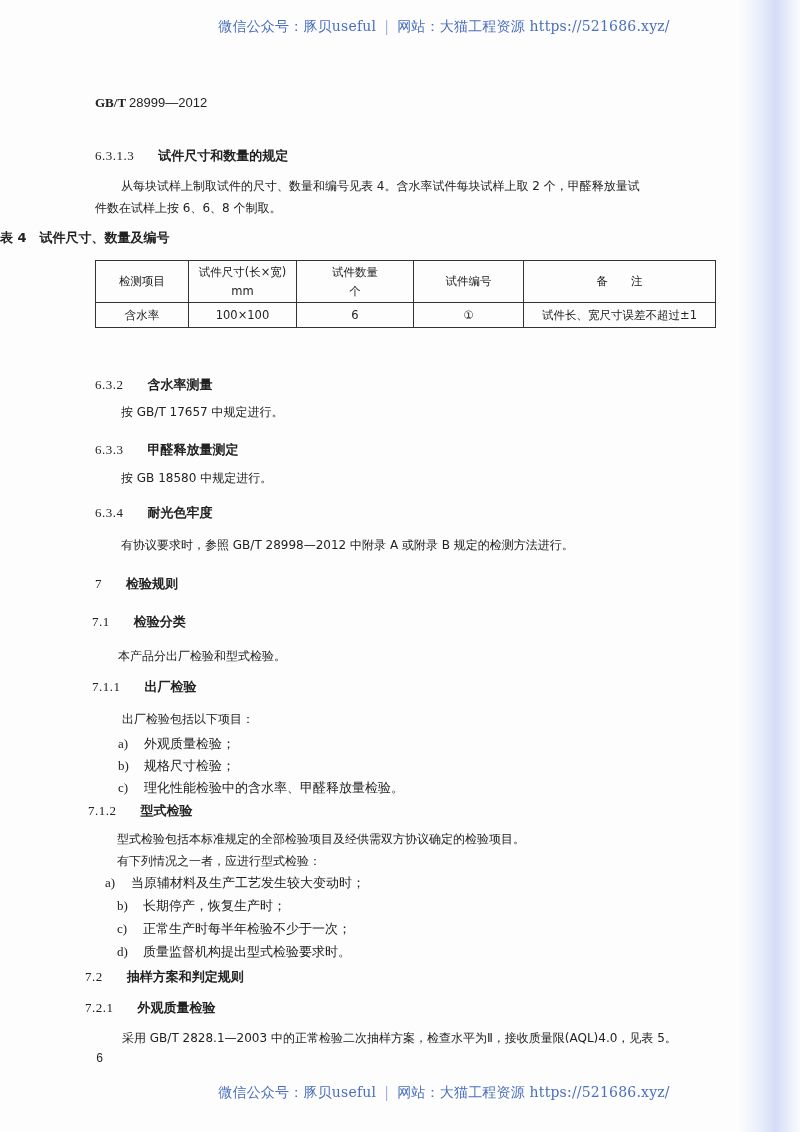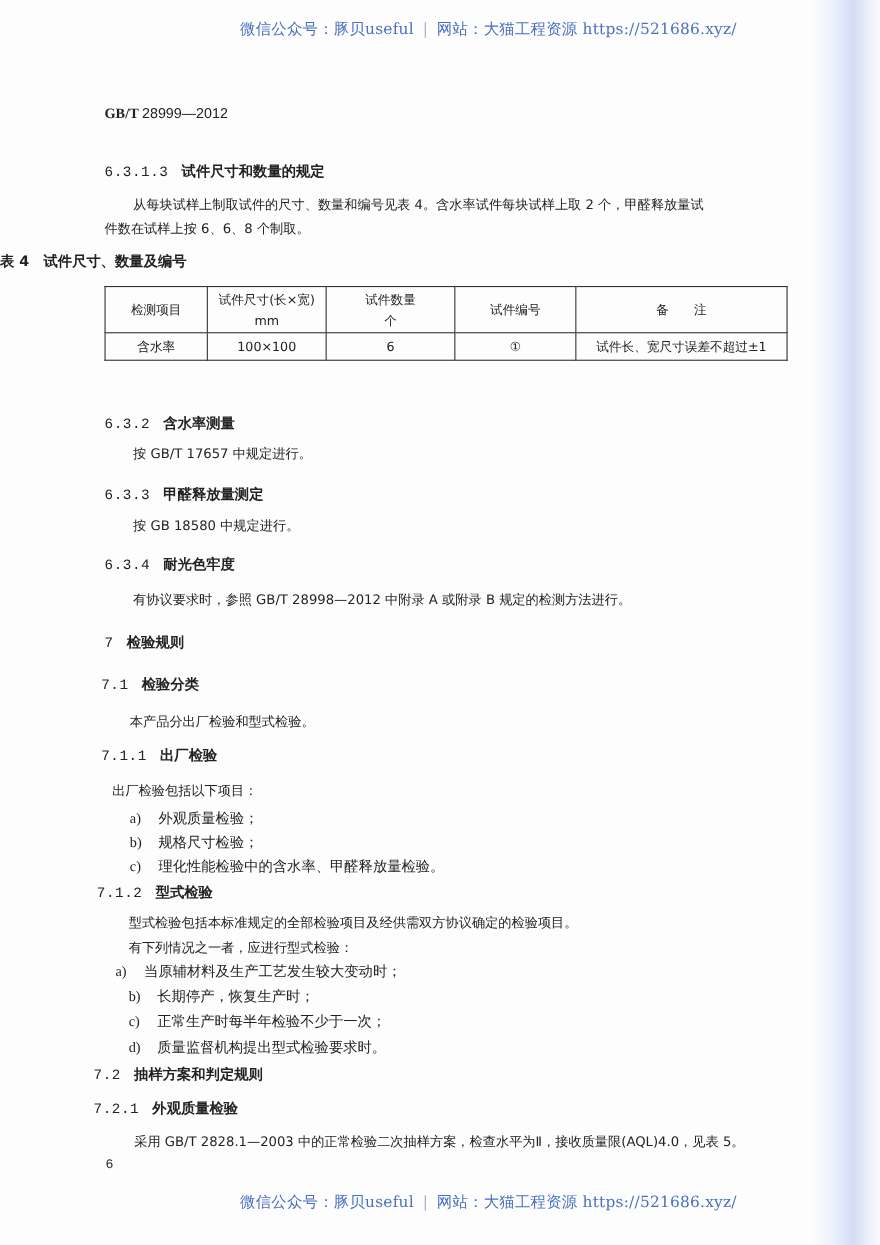--- a/index.html
+++ b/index.html
@@ -24,21 +24,21 @@
   .wm-bottom { top: 1084px; }
   .std-code {
     position: absolute; left: 95px; top: 95px; font-size: 13px; font-weight: bold;
     font-family: "Liberation Serif", serif;
   }
   .std-code .num { font-weight: normal; font-family: "Liberation Sans", sans-serif; }
   .h {
     position: absolute; font-size: 13px; font-weight: bold; white-space: nowrap;
     font-family: "DejaVu Sans", sans-serif;
   }
-  .h .n { font-weight: normal; font-family: Liberation Mono, monospace; margin-right: 12px; letter-spacing: 0.5px; }
+  .h .n { font-weight: normal; font-family: Liberation Serif, serif; margin-right: 24px; letter-spacing: 0.5px; }
   .p {
     position: absolute; font-size: 12px; white-space: nowrap; line-height: 22px;
     font-family: "DejaVu Sans", sans-serif;
   }
   .caption {
     position: absolute; left: 0; width: 800px; text-align: left; top: 229px;
     font-size: 13px; font-weight: bold; font-family: "DejaVu Sans", sans-serif;
   }
   table.t4 {
     position: absolute; left: 95px; top: 260px; border-collapse: collapse;
@@ -117,21 +117,21 @@
 </div>
 
 <div class="h" style="left:92px; top:613px;">
   <span class="n">7.1</span><span>检验分类</span>
 </div>
 <div class="p" style="left:118px; top:645px;">本产品分出厂检验和型式检验。</div>
 
 <div class="h" style="left:92px; top:678px;">
   <span class="n">7.1.1</span><span>出厂检验</span>
 </div>
-<div class="p" style="left:102px; top:708px;">出厂检验包括以下项目：</div>
+<div class="p" style="left:122px; top:708px;">出厂检验包括以下项目：</div>
 <div class="list-item" style="left:118px; top:735px;"><span class="mk">a)</span><span>外观质量检验；</span></div>
 <div class="list-item" style="left:118px; top:757px;"><span class="mk">b)</span><span>规格尺寸检验；</span></div>
 <div class="list-item" style="left:118px; top:779px;"><span class="mk">c)</span><span>理化性能检验中的含水率、甲醛释放量检验。</span></div>
 
 <div class="h" style="left:88px; top:802px;">
   <span class="n">7.1.2</span><span>型式检验</span>
 </div>
 <div class="p" style="left:117px; top:828px;">型式检验包括本标准规定的全部检验项目及经供需双方协议确定的检验项目。</div>
 <div class="p" style="left:117px; top:850px;">有下列情况之一者，应进行型式检验：</div>
 <div class="list-item" style="left:105px; top:874px;"><span class="mk">a)</span><span>当原辅材料及生产工艺发生较大变动时；</span></div>

